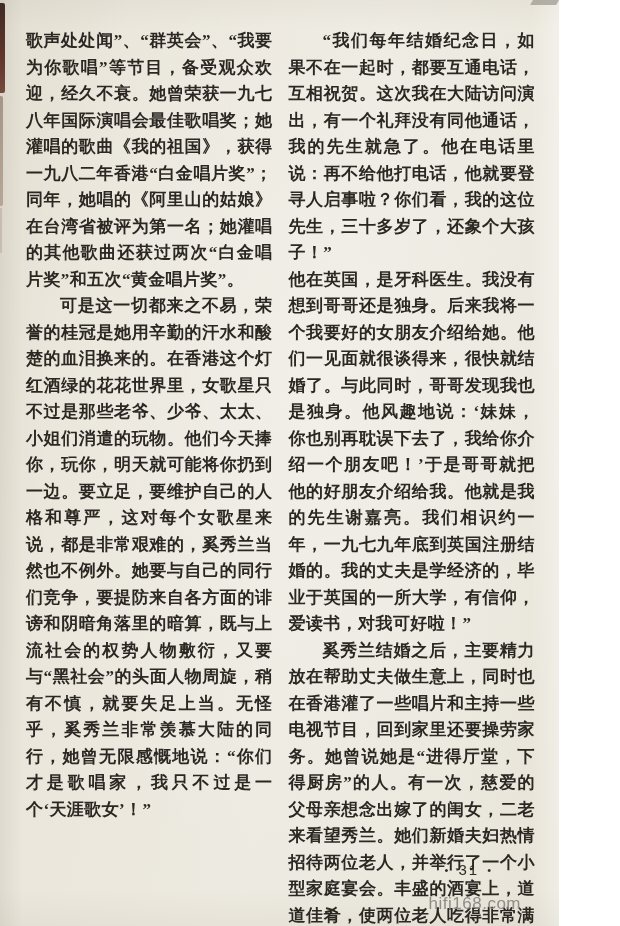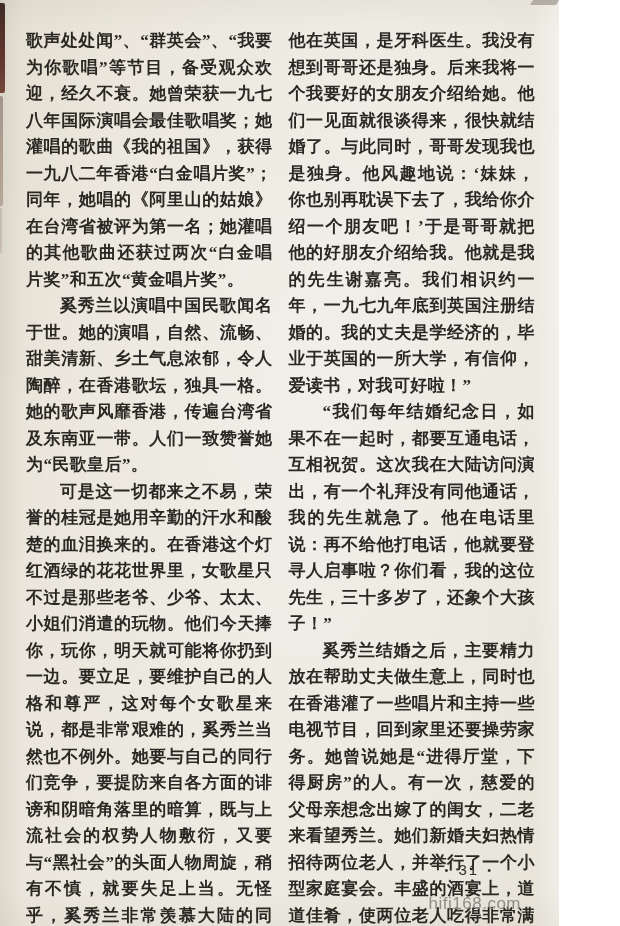--- a/index.html
+++ b/index.html
@@ -117,26 +117,25 @@
 <div class="page">
 
   <div class="binding-mark-1"></div>
   <div class="binding-mark-2"></div>
   <div class="binding-mark-3"></div>
   <div class="corner-mark"></div>
 
   <div class="content">
     <div class="column" id="col-left">
         <p class="para">歌声处处闻”、“群英会”、“我要为你歌唱”等节目，备受观众欢迎，经久不衰。她曾荣获一九七八年国际演唱会最佳歌唱奖；她灌唱的歌曲《我的祖国》，获得一九八二年香港“白金唱片奖”；同年，她唱的《阿里山的姑娘》在台湾省被评为第一名；她灌唱的其他歌曲还获过两次“白金唱片奖”和五次“黄金唱片奖”。</p>
-        <p class="para indent">奚秀兰以演唱中国民歌闻名于世。她的演唱，自然、流畅、甜美清新、乡土气息浓郁，令人陶醉，在香港歌坛，独具一格。她的歌声风靡香港，传遍台湾省及东南亚一带。人们一致赞誉她为“民歌皇后”。</p>
         <p class="para indent">可是这一切都来之不易，荣誉的桂冠是她用辛勤的汗水和酸楚的血泪换来的。在香港这个灯红酒绿的花花世界里，女歌星只不过是那些老爷、少爷、太太、小姐们消遣的玩物。他们今天捧你，玩你，明天就可能将你扔到一边。要立足，要维护自己的人格和尊严，这对每个女歌星来说，都是非常艰难的，奚秀兰当然也不例外。她要与自己的同行们竞争，要提防来自各方面的诽谤和阴暗角落里的暗算，既与上流社会的权势人物敷衍，又要与“黑社会”的头面人物周旋，稍有不慎，就要失足上当。无怪乎，奚秀兰非常羡慕大陆的同行，她曾无限感慨地说：“你们才是歌唱家，我只不过是一个‘天涯歌女’！”</p>
       </div>
     <div class="column" id="col-right">
+        <p class="para indent">“我们每年结婚纪念日，如果不在一起时，都要互通电话，互相祝贺。这次我在大陆访问演出，有一个礼拜没有同他通话，我的先生就急了。他在电话里说：再不给他打电话，他就要登寻人启事啦？你们看，我的这位先生，三十多岁了，还象个大孩子！”</p>
         <p class="para">他在英国，是牙科医生。我没有想到哥哥还是独身。后来我将一个我要好的女朋友介绍给她。他们一见面就很谈得来，很快就结婚了。与此同时，哥哥发现我也是独身。他风趣地说：‘妹妹，你也别再耽误下去了，我给你介绍一个朋友吧！’于是哥哥就把他的好朋友介绍给我。他就是我的先生谢嘉亮。我们相识约一年，一九七九年底到英国注册结婚的。我的丈夫是学经济的，毕业于英国的一所大学，有信仰，爱读书，对我可好啦！”</p>
-        <p class="para indent">“我们每年结婚纪念日，如果不在一起时，都要互通电话，互相祝贺。这次我在大陆访问演出，有一个礼拜没有同他通话，我的先生就急了。他在电话里说：再不给他打电话，他就要登寻人启事啦？你们看，我的这位先生，三十多岁了，还象个大孩子！”</p>
         <p class="para indent">奚秀兰结婚之后，主要精力放在帮助丈夫做生意上，同时也在香港灌了一些唱片和主持一些电视节目，回到家里还要操劳家务。她曾说她是“进得厅堂，下得厨房”的人。有一次，慈爱的父母亲想念出嫁了的闺女，二老来看望秀兰。她们新婚夫妇热情招待两位老人，并举行了一个小型家庭宴会。丰盛的酒宴上，道道佳肴，使两位老人吃得非常满意。饭后，母亲想见见这位“名厨”。秀兰这时忍不住扑哧一声笑了，指着自己的鼻子说：“妈，不用请，名厨在这儿呢。’</p>
       </div>
   </div>
 
   <div class="footer-pageno"><span class="dot">•</span><span>31</span><span class="dot">•</span></div>
 
   <div class="watermark">hifi168.com</div>
 
 </div>
 

